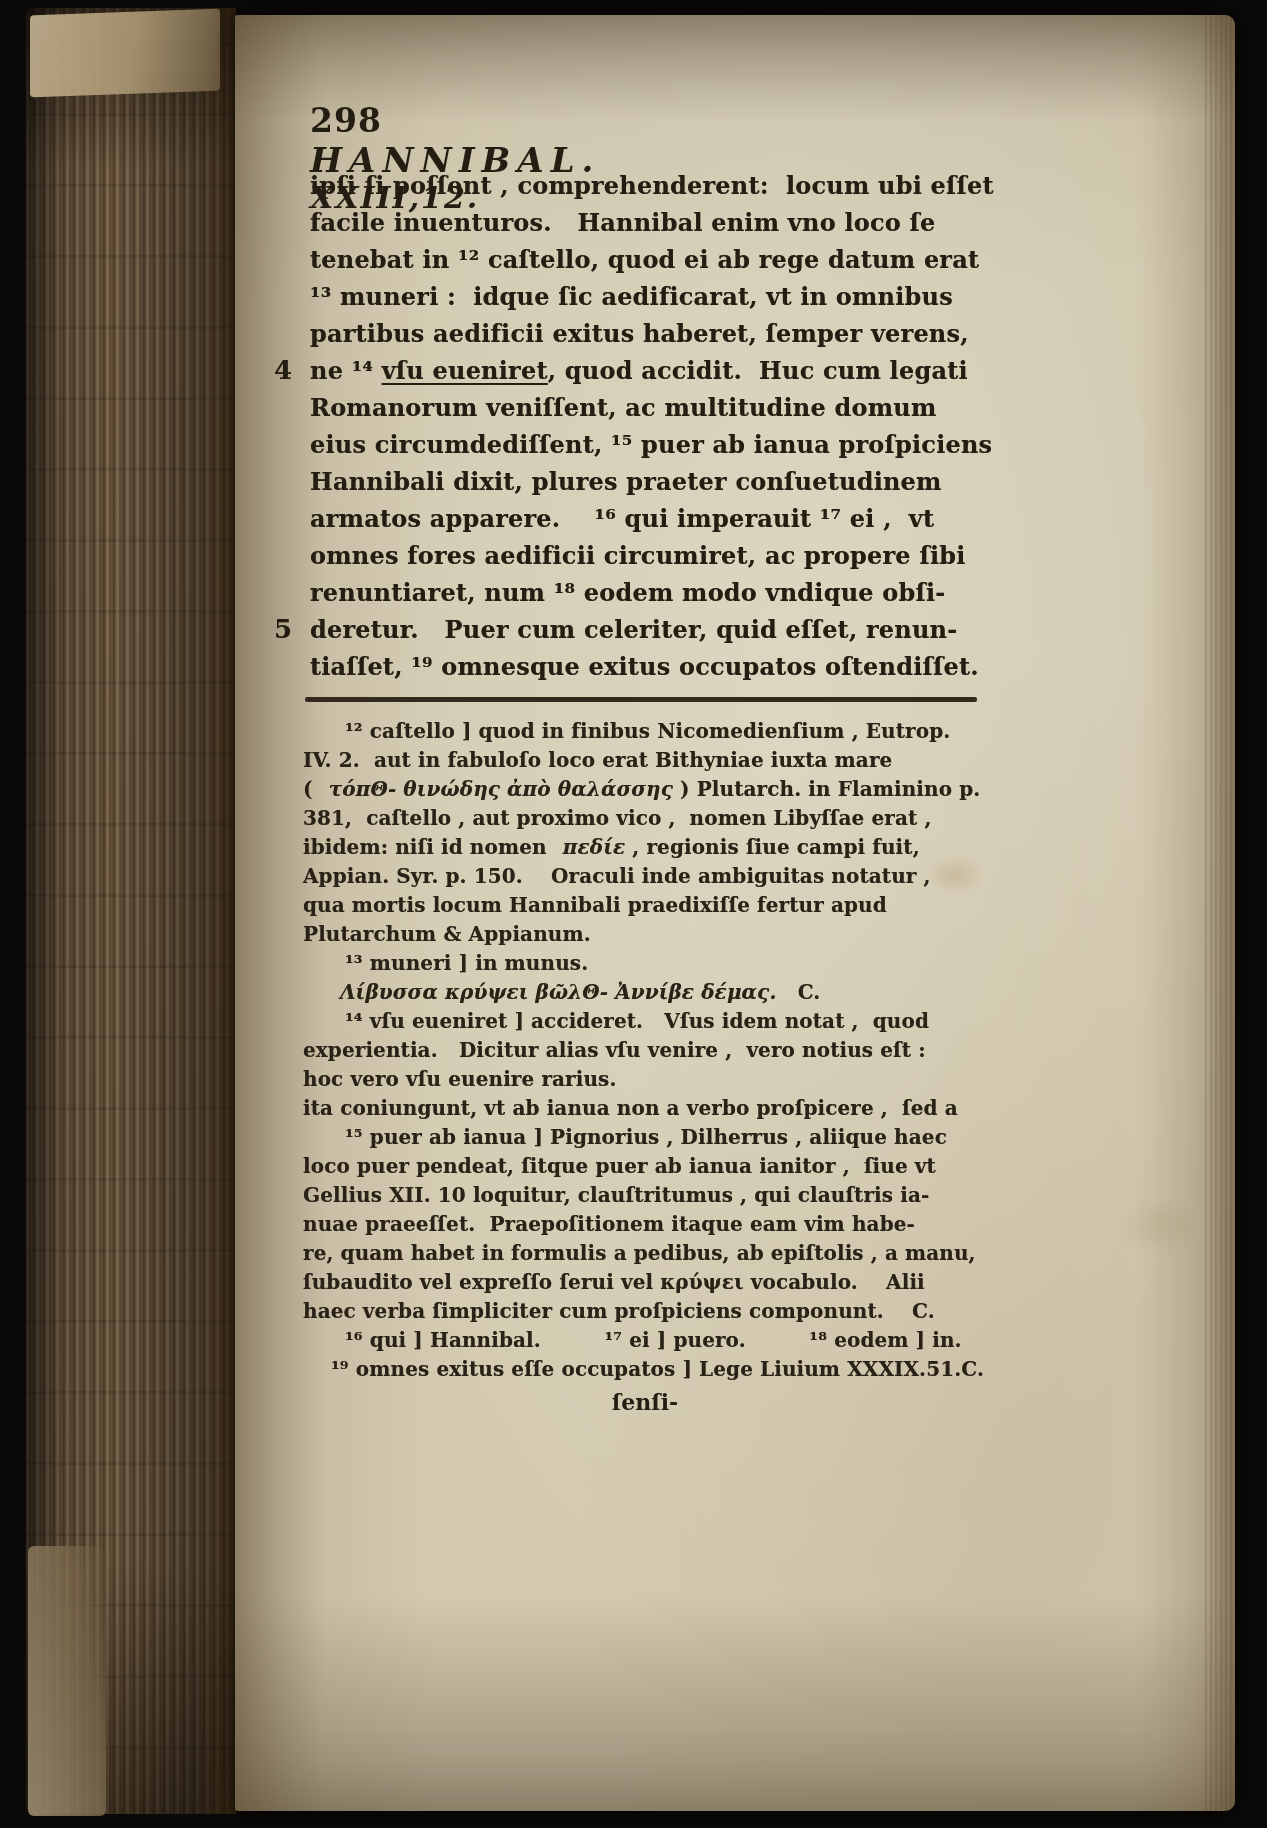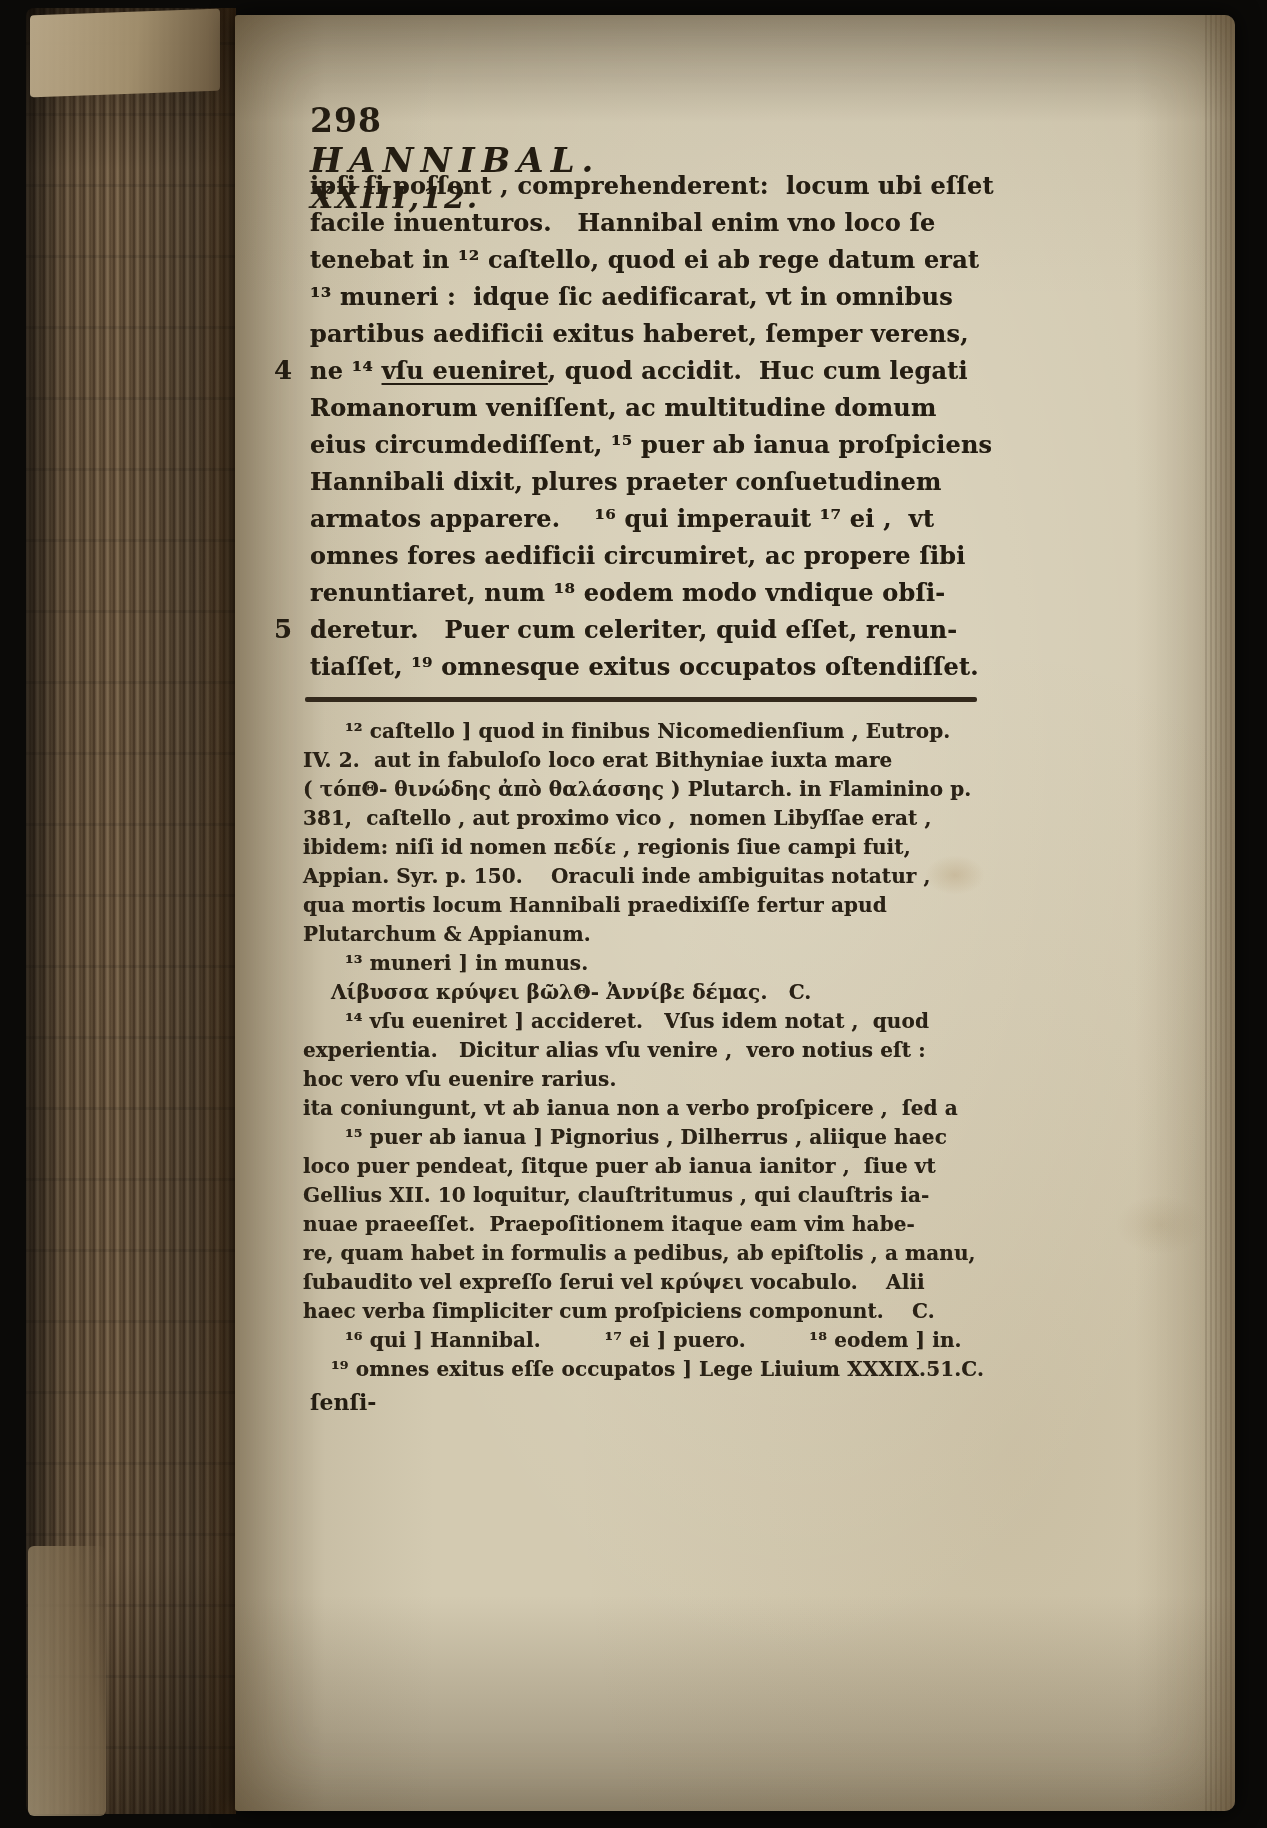--- a/index.html
+++ b/index.html
@@ -50,26 +50,26 @@
       text-shadow:0 0 .6px rgba(35,28,15,.55);}
   .main-text .tline{line-height:37px;height:37px;position:relative;white-space:pre;}
 
   .rule{position:absolute;left:70px;top:682px;width:672px;height:5px;background:#33291c;border-radius:2px;}
 
   .footnotes{position:absolute;left:68px;top:702px;width:680px;color:#2a2216;
       font-size:20px;font-weight:bold;letter-spacing:.1px;
       text-shadow:0 0 .4px rgba(40,32,18,.45);}
   .footnotes .tline{line-height:29px;height:29px;position:relative;white-space:pre;}
 
-  .catchword{position:absolute;left:75px;top:1374px;width:670px;text-align:left;
+  .catchword{position:absolute;left:75px;top:1374px;width:670px;text-align:center;
       color:#241d12;font-size:22px;font-weight:bold;}
 
   .margin-num{position:absolute;left:-36px;top:0;font-size:26px;font-weight:bold;color:#241d12;}
   .s-i{}
-  .s-g{}
+  .s-g{font-style:italic;margin-left:9px;}
   .s-u{text-decoration:underline;text-underline-offset:4px;text-decoration-thickness:2px;}
 </style>
 </head>
 <body>
 
 <div class="scene">
 
   <div class="spine"></div>
   <div class="cover-corner-top"></div>
   <div class="cover-edge-bottom"></div>

